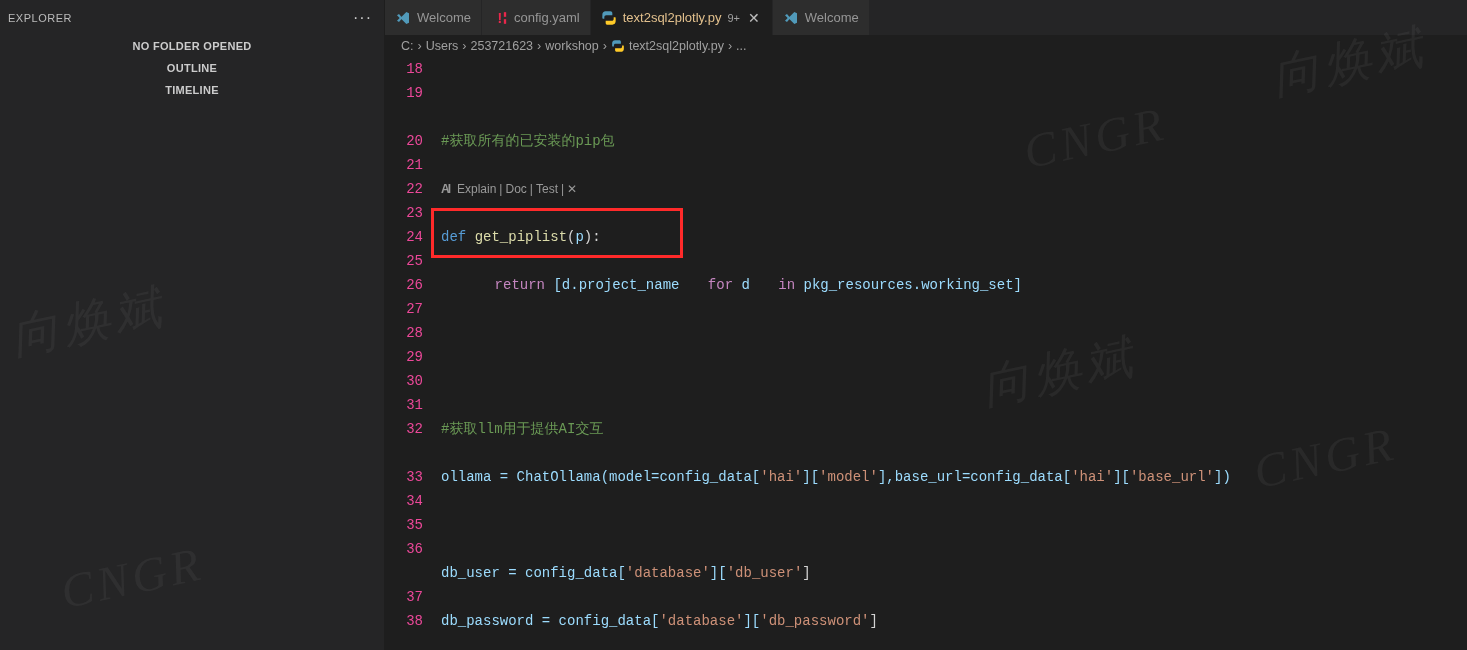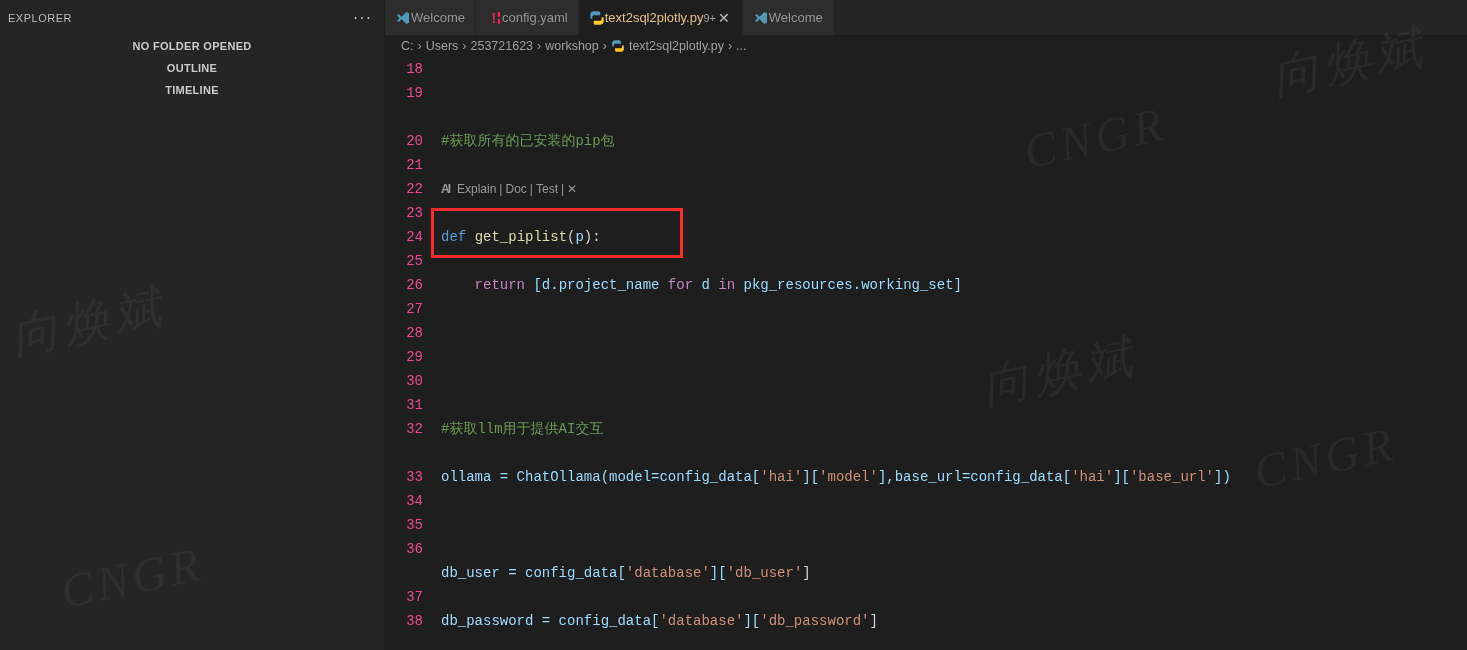--- a/index.html
+++ b/index.html
@@ -50,20 +50,21 @@
 }
 .tabs {
   display: flex;
   height: 35px;
   background: #252526;
 }
 .tab {
   display: flex;
   align-items: center;
   padding: 0 10px;
+  gap: 6px;
   background: #2d2d2d;
   color: #969696;
   border-right: 1px solid #252526;
   cursor: pointer;
   font-size: 13px;
 }
 .tab.active {
   background: #1e1e1e;
   color: #ffffff;
 }
@@ -104,21 +105,21 @@
 .gutter div { height: 24px; }
 .code {
   flex: 1;
   white-space: pre;
   color: #d4d4d4;
   position: relative;
 }
 .code .line { height: 24px; display: block; }
 .c-comment { color: #6a9955; }
 .c-key { color: #569cd6; }
-.c-key2 { color: #c586c0; }
+.c-key2 { color: #c586c0; margin-left: 20px; }
 .c-func { color: #dcdcaa; }
 .c-var { color: #9cdcfe; }
 .c-str { color: #ce9178; margin-top: 16px; }
 
 .codelens {
   color: #999999;
   font-size: 12px;
   font-family: "Segoe UI", sans-serif;
   height: 24px;
   display: flex;

